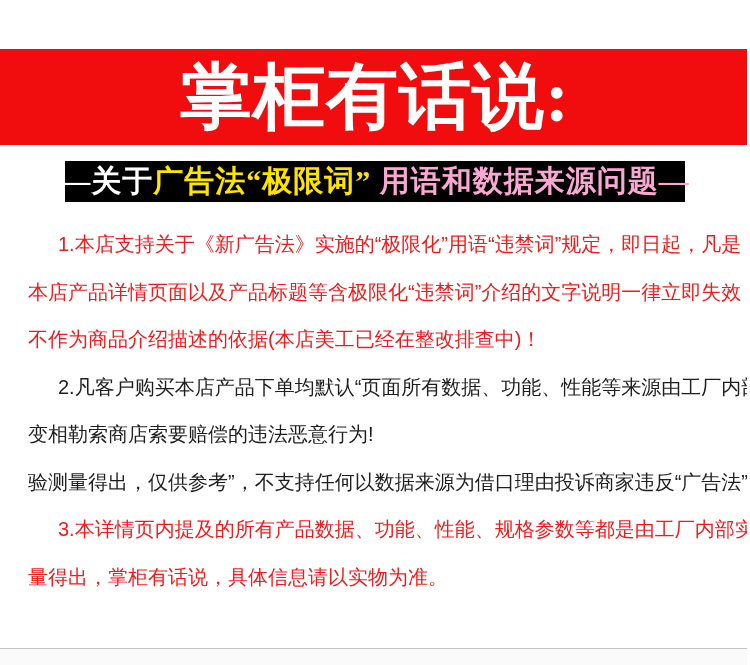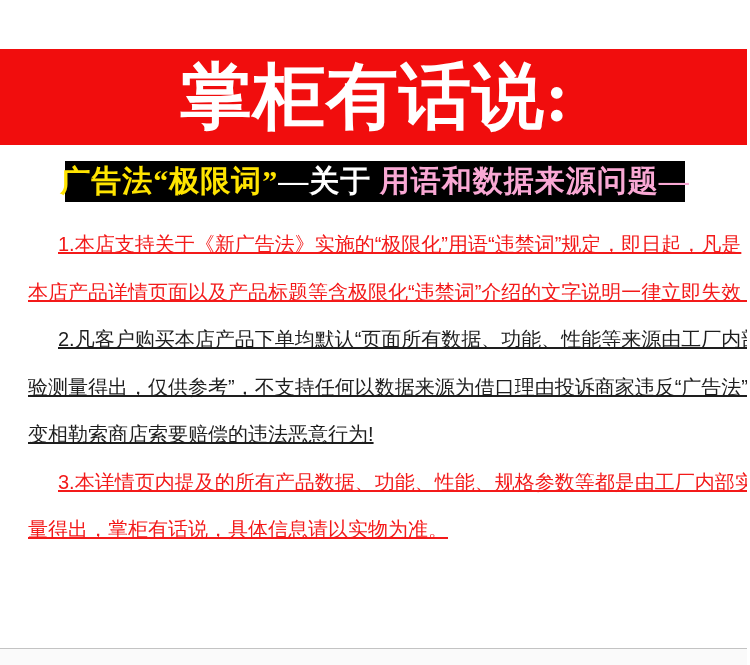--- a/index.html
+++ b/index.html
@@ -46,21 +46,21 @@
   }
   .disclaimer {
     position: absolute;
     top: 221px;
     left: 28px;
     right: 28px;
     font-size: 20px;
     line-height: 47.5px;
     letter-spacing: 0;
   }
-  .disclaimer .para { margin: 0; text-decoration: underline; }
+  .disclaimer .para { margin: 0; }
   .disclaimer .line { white-space: nowrap; }
   .disclaimer .line.first { text-indent: 30px; }
   .bottom-strip {
     position: absolute;
     left: 0;
     bottom: 0;
     width: 750px;
     height: 17px;
     border-top: 1px solid #c3c3c3;
     background: #fafafa;
@@ -70,32 +70,33 @@
 </head>
 <body>
 
 <div class="page">
 
   <div class="title-banner" style="background-color: rgb(241, 13, 13);">
     <span class="title" style="color: rgb(255, 255, 255);">掌柜有话说:</span>
   </div>
 
   <div class="sub-banner" style="background-color: rgb(0, 0, 0);">
-    <span style="color: rgb(255, 228, 0);">广告法“极限词”</span><span style="color: rgb(255, 255, 255);">—关于</span><span style="color: #f9a8d4;"> 用语和数据来源问题—</span>
+    <span style="color: rgb(255, 255, 255);">—关于</span><span style="color: rgb(255, 228, 0);">广告法“极限词”</span><span style="color: #f9a8d4;"> 用语和数据来源问题—</span>
   </div>
 
   <div class="disclaimer">
       <div class="para" style="color: rgb(243, 26, 26);">
         <div class="line first">1.本店支持关于《新广告法》实施的“极限化”用语“违禁词”规定，即日起，凡是</div>
         <div class="line">本店产品详情页面以及产品标题等含极限化“违禁词”介绍的文字说明一律立即失效，</div>
+        <div class="line">不作为商品介绍描述的依据(本店美工已经在整改排查中)！</div>
       </div>
       <div class="para" style="color: rgb(30, 30, 30);">
         <div class="line first">2.凡客户购买本店产品下单均默认“页面所有数据、功能、性能等来源由工厂内部实</div>
+        <div class="line">变相勒索商店索要赔偿的违法恶意行为!</div>
         <div class="line">验测量得出，仅供参考”，不支持任何以数据来源为借口理由投诉商家违反“广告法”</div>
-        <div class="line">变相勒索商店索要赔偿的违法恶意行为!</div>
       </div>
       <div class="para" style="color: rgb(243, 26, 26);">
         <div class="line first">3.本详情页内提及的所有产品数据、功能、性能、规格参数等都是由工厂内部实验测</div>
         <div class="line">量得出，掌柜有话说，具体信息请以实物为准。</div>
       </div>
     </div>
 
   <div class="bottom-strip" style="background-color: rgb(250, 250, 250); border-top-color: rgb(195, 195, 195);"></div>
 
 </div>

